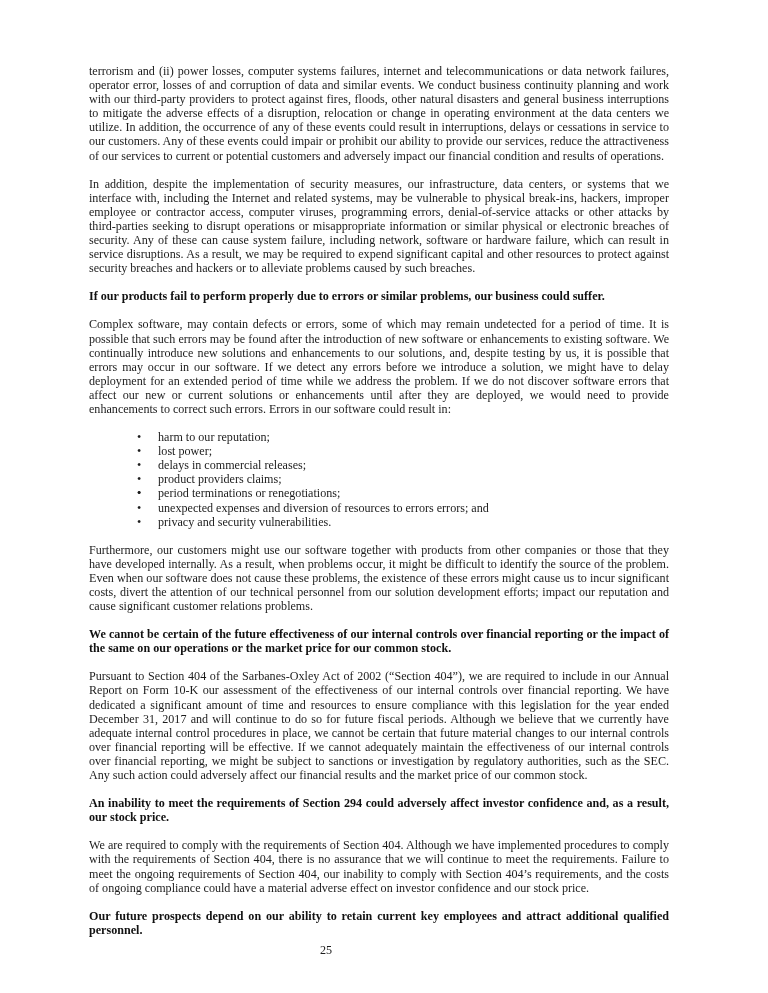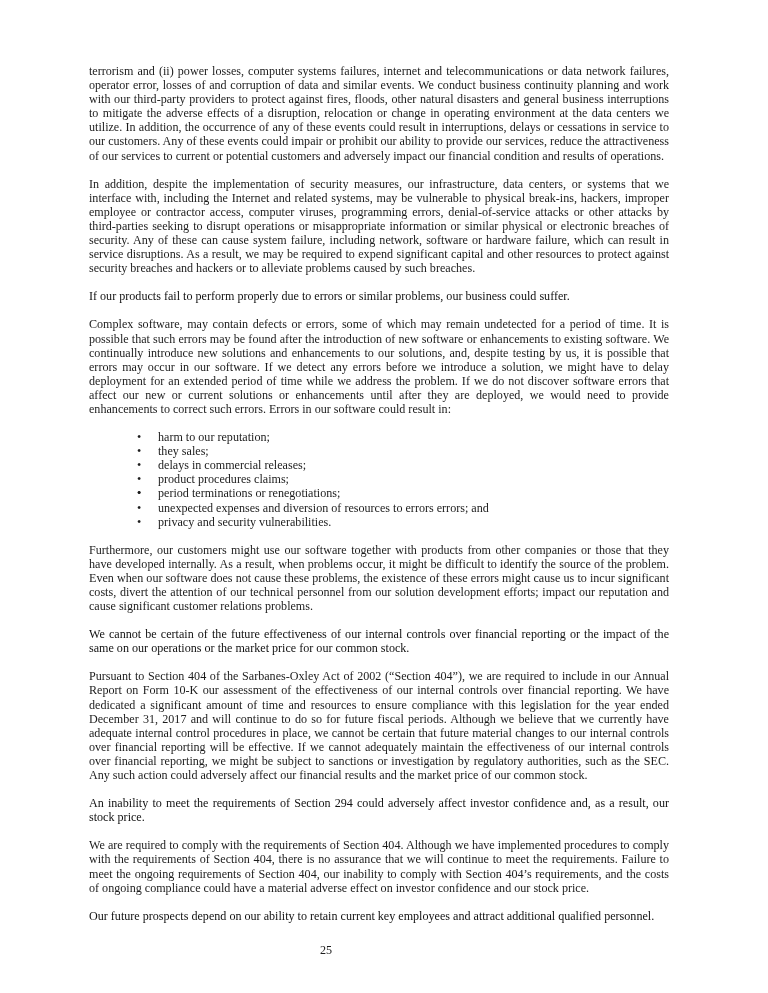--- a/index.html
+++ b/index.html
@@ -8,21 +8,21 @@
     position: absolute;
     left: 89px;
     top: 64px;
     width: 592px;
     font-family: "Liberation Serif", "DejaVu Serif", serif;
     font-size: 12.1px;
     line-height: 14.1px;
     color: #1c1c1c;
   }
   p { margin: 0 12px 14px 0; text-align: justify; text-align-last: left; }
-  p.heading { font-weight: normal; color: #111; }
+  p.heading { font-weight: bold; color: #111; }
   ul.bullets {
     list-style: none;
     margin: 0 0 14px 0;
     padding: 0;
   }
   ul.bullets li {
     position: relative;
     padding-left: 69px;
   }
   ul.bullets li .bullet {
@@ -45,23 +45,23 @@
 <body>
 
 <div class="page">
   <p>terrorism and (ii) power losses, computer systems failures, internet and telecommunications or data network failures, operator error, losses of and corruption of data and similar events. We conduct business continuity planning and work with our third-party providers to protect against fires, floods, other natural disasters and general business interruptions to mitigate the adverse effects of a disruption, relocation or change in operating environment at the data centers we utilize. In addition, the occurrence of any of these events could result in interruptions, delays or cessations in service to our customers. Any of these events could impair or prohibit our ability to provide our services, reduce the attractiveness of our services to current or potential customers and adversely impact our financial condition and results of operations.</p>
   <p>In addition, despite the implementation of security measures, our infrastructure, data centers, or systems that we interface with, including the Internet and related systems, may be vulnerable to physical break-ins, hackers, improper employee or contractor access, computer viruses, programming errors, denial-of-service attacks or other attacks by third-parties seeking to disrupt operations or misappropriate information or similar physical or electronic breaches of security. Any of these can cause system failure, including network, software or hardware failure, which can result in service disruptions. As a result, we may be required to expend significant capital and other resources to protect against security breaches and hackers or to alleviate problems caused by such breaches.</p>
   <p class="heading">If our products fail to perform properly due to errors or similar problems, our business could suffer.</p>
   <p>Complex software, may contain defects or errors, some of which may remain undetected for a period of time. It is possible that such errors may be found after the introduction of new software or enhancements to existing software. We continually introduce new solutions and enhancements to our solutions, and, despite testing by us, it is possible that errors may occur in our software. If we detect any errors before we introduce a solution, we might have to delay deployment for an extended period of time while we address the problem. If we do not discover software errors that affect our new or current solutions or enhancements until after they are deployed, we would need to provide enhancements to correct such errors. Errors in our software could result in:</p>
 
   <ul class="bullets">
     <li><span class="bullet">•</span><span>harm to our reputation;</span></li>
-    <li><span class="bullet">•</span><span>they sales;</span></li>
+    <li><span class="bullet">•</span><span>lost power;</span></li>
     <li><span class="bullet">•</span><span>delays in commercial releases;</span></li>
-    <li><span class="bullet">•</span><span>product procedures claims;</span></li>
+    <li><span class="bullet">•</span><span>product providers claims;</span></li>
     <li><span class="bullet">•</span></li>
     <li><span class="bullet">•</span><span>period terminations or renegotiations;</span></li>
     <li><span class="bullet">•</span><span>unexpected expenses and diversion of resources to errors errors; and</span></li>
     <li><span class="bullet">•</span><span>privacy and security vulnerabilities.</span></li>
   </ul>
 
   <p>Furthermore, our customers might use our software together with products from other companies or those that they have developed internally. As a result, when problems occur, it might be difficult to identify the source of the problem. Even when our software does not cause these problems, the existence of these errors might cause us to incur significant costs, divert the attention of our technical personnel from our solution development efforts; impact our reputation and cause significant customer relations problems.</p>
   <p class="heading">We cannot be certain of the future effectiveness of our internal controls over financial reporting or the impact of the same on our operations or the market price for our common stock.</p>
   <p>Pursuant to Section 404 of the Sarbanes-Oxley Act of 2002 (“Section 404”), we are required to include in our Annual Report on Form 10-K our assessment of the effectiveness of our internal controls over financial reporting. We have dedicated a significant amount of time and resources to ensure compliance with this legislation for the year ended December 31, 2017 and will continue to do so for future fiscal periods. Although we believe that we currently have adequate internal control procedures in place, we cannot be certain that future material changes to our internal controls over financial reporting will be effective. If we cannot adequately maintain the effectiveness of our internal controls over financial reporting, we might be subject to sanctions or investigation by regulatory authorities, such as the SEC. Any such action could adversely affect our financial results and the market price of our common stock.</p>
   <p class="heading">An inability to meet the requirements of Section 294 could adversely affect investor confidence and, as a result, our stock price.</p>

